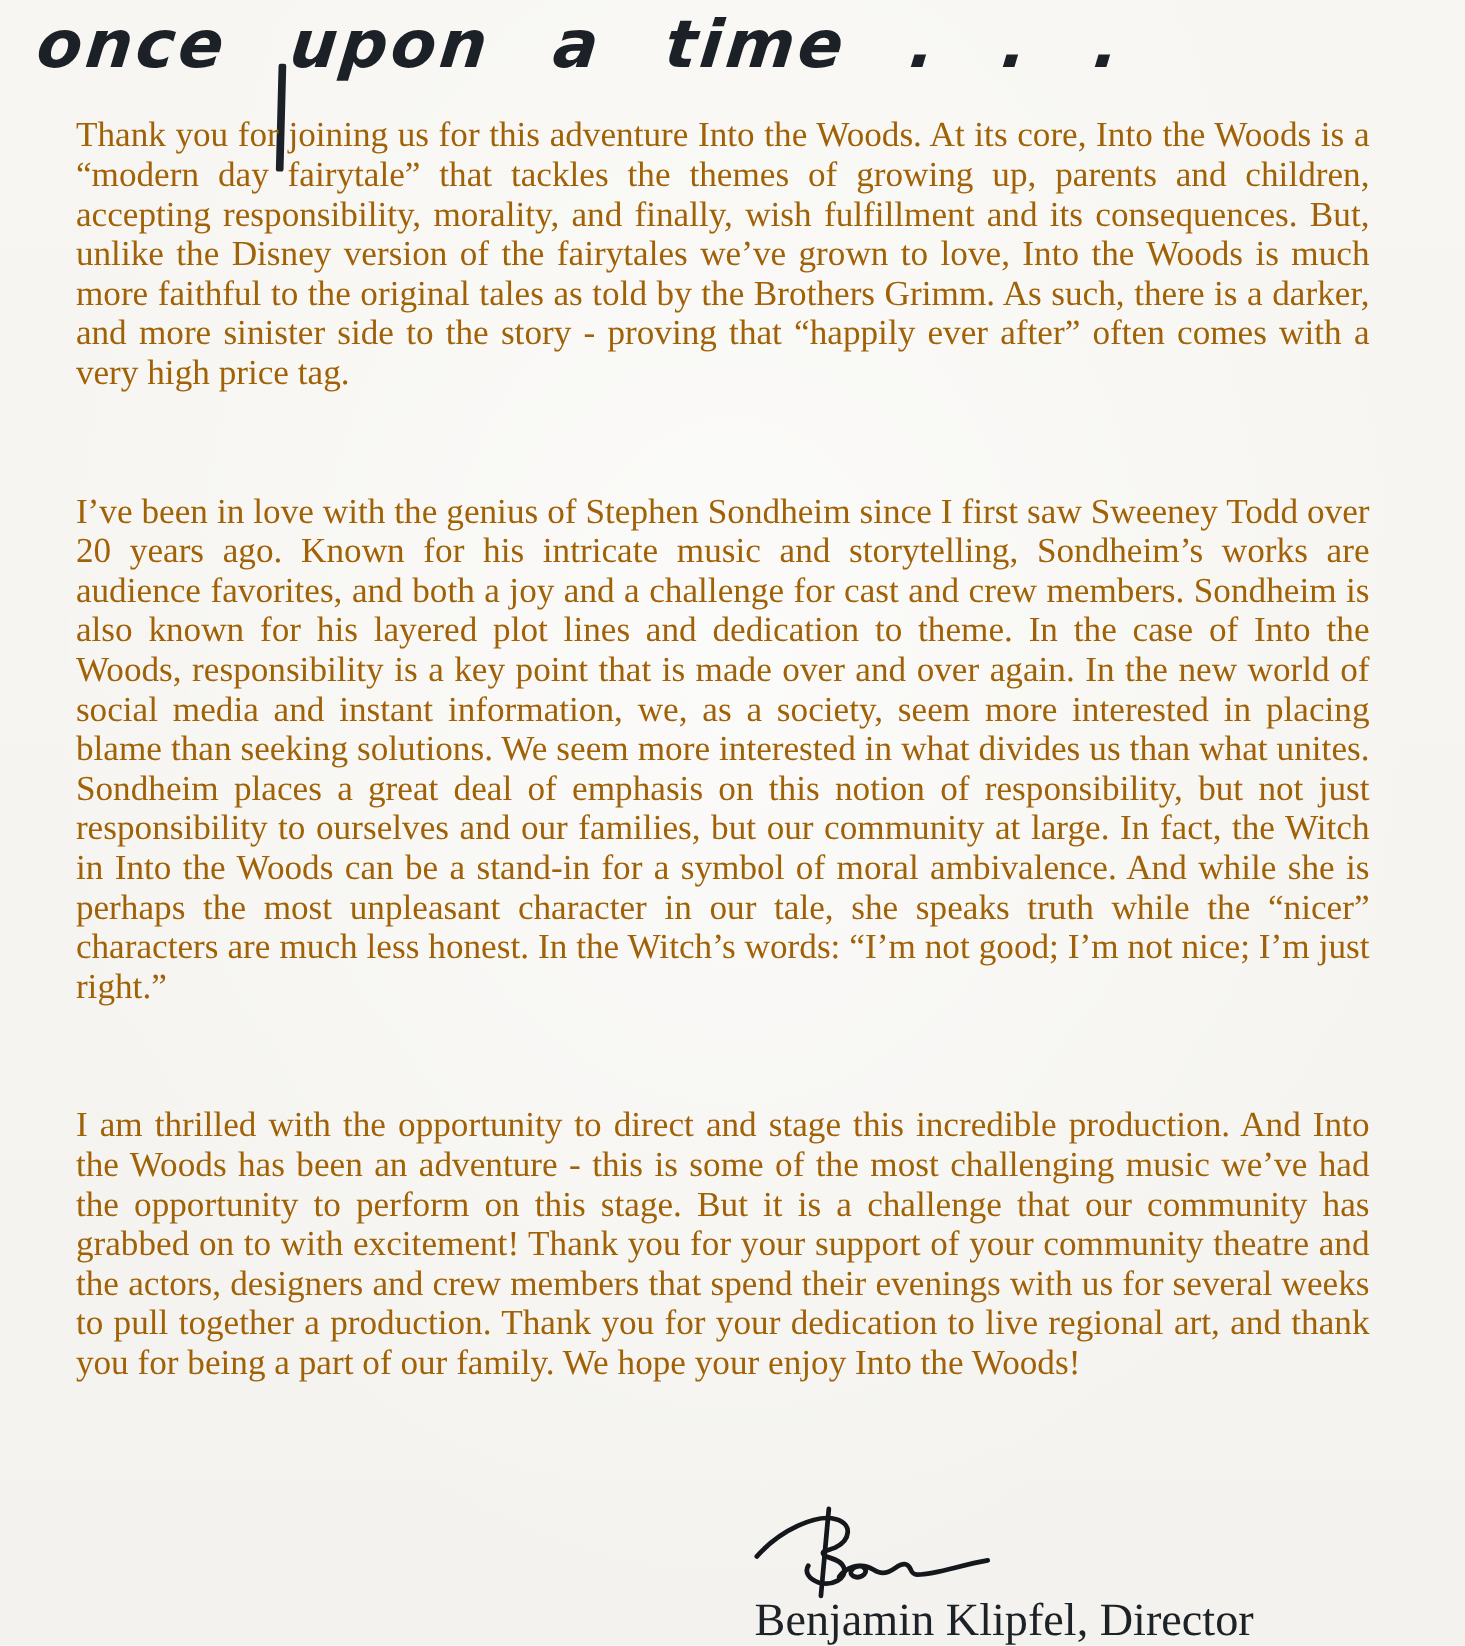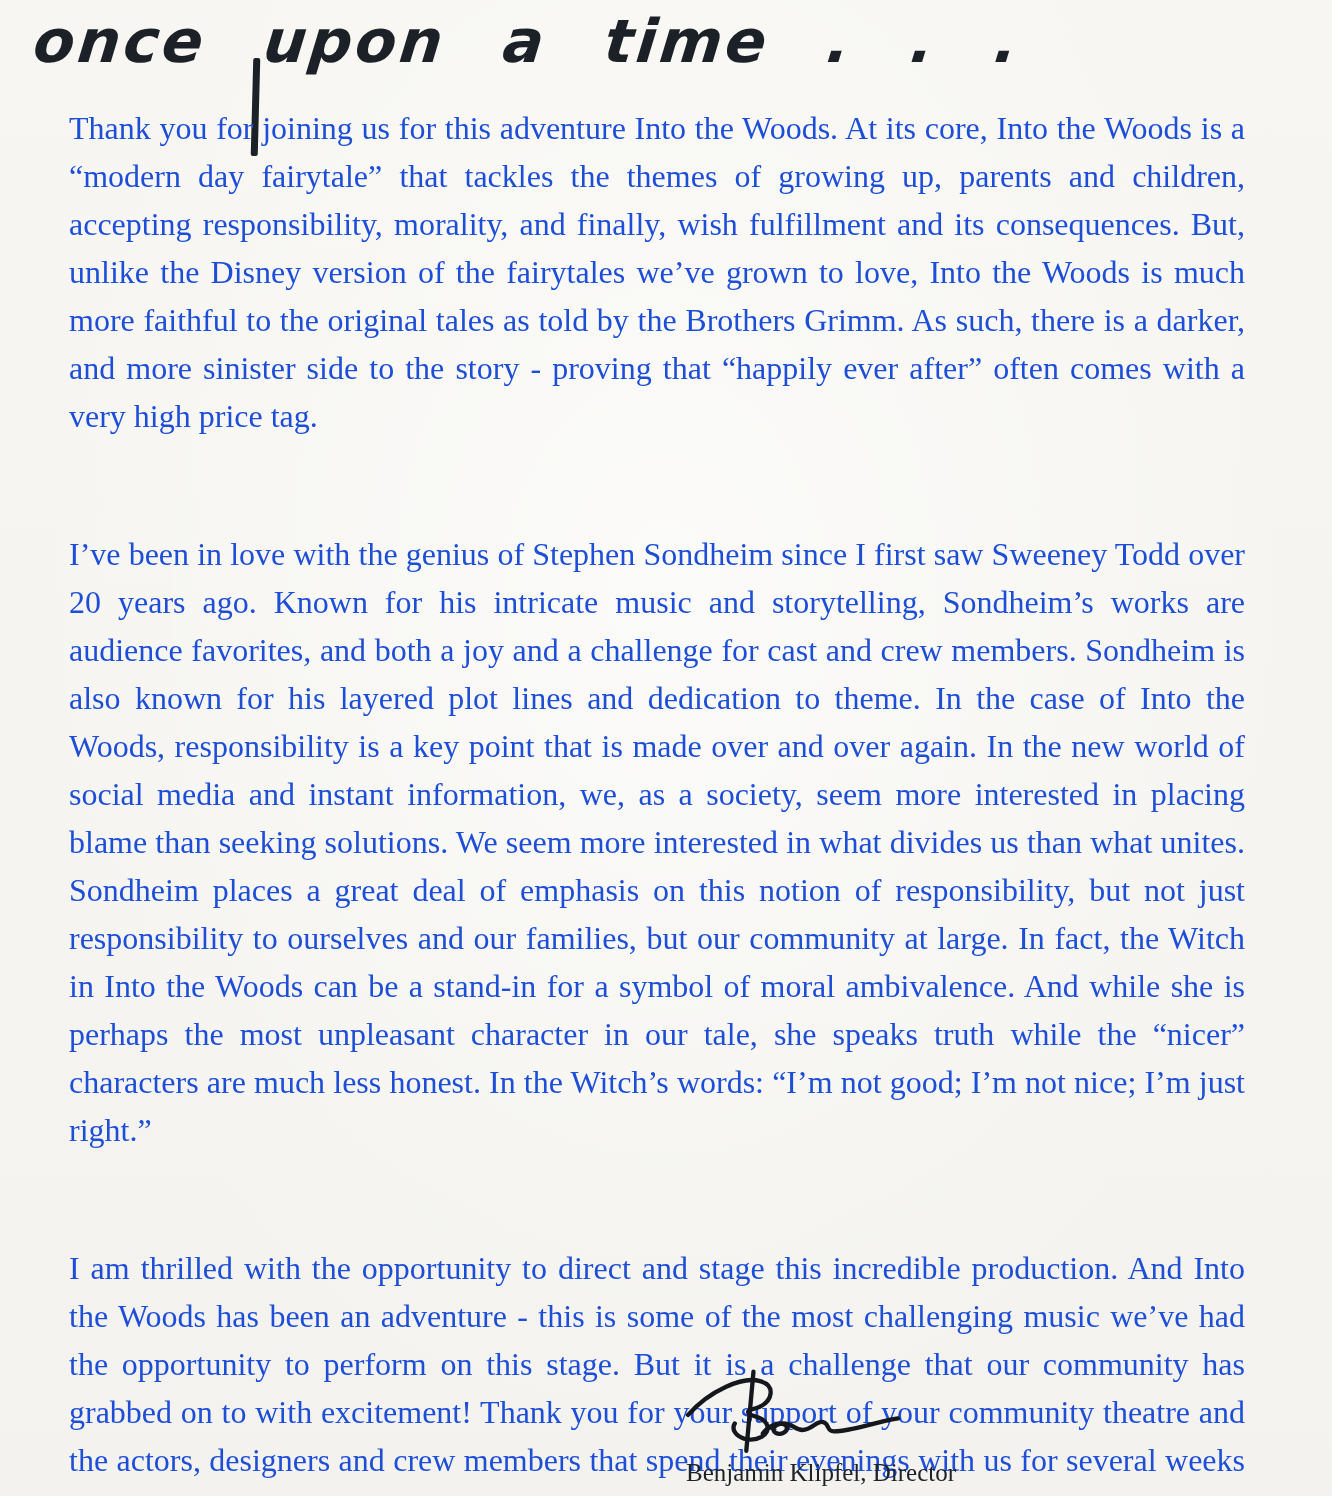--- a/index.html
+++ b/index.html
@@ -48,23 +48,23 @@
   }
   .letter-body {
     position: absolute;
     left: 69px;
     top: 104px;
     width: 1176px;
   }
   .letter-body p {
     margin: 0;
     font-size: 32px;
-    line-height: 48px;
+    line-height: 36px;
     text-align: justify;
-    color: #1d4ed8;
+    color: #a16207;
   }
   .letter-body p + p {
     margin-top: 90px;
   }
   .signature-block {
     position: absolute;
     left: 668px;
     top: 1362px;
     width: 420px;
   }
@@ -73,21 +73,21 @@
     margin-left: 10px;
   }
   .signature-ink path {
     fill: none;
     stroke: #14181c;
     stroke-width: 6;
     stroke-linecap: round;
     stroke-linejoin: round;
   }
   .printed-name {
-    font-size: 25px;
+    font-size: 42px;
     line-height: 38px;
     color: #1d2227;
     margin-top: -8px;
     margin-left: 18px;
     white-space: nowrap;
   }
 </style>
 </head>
 <body>
 

